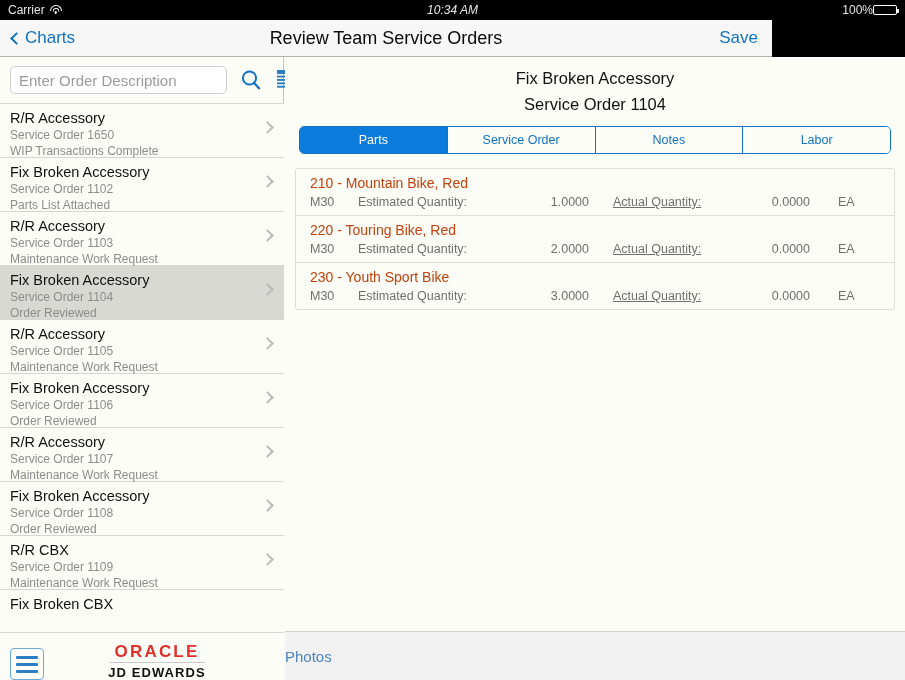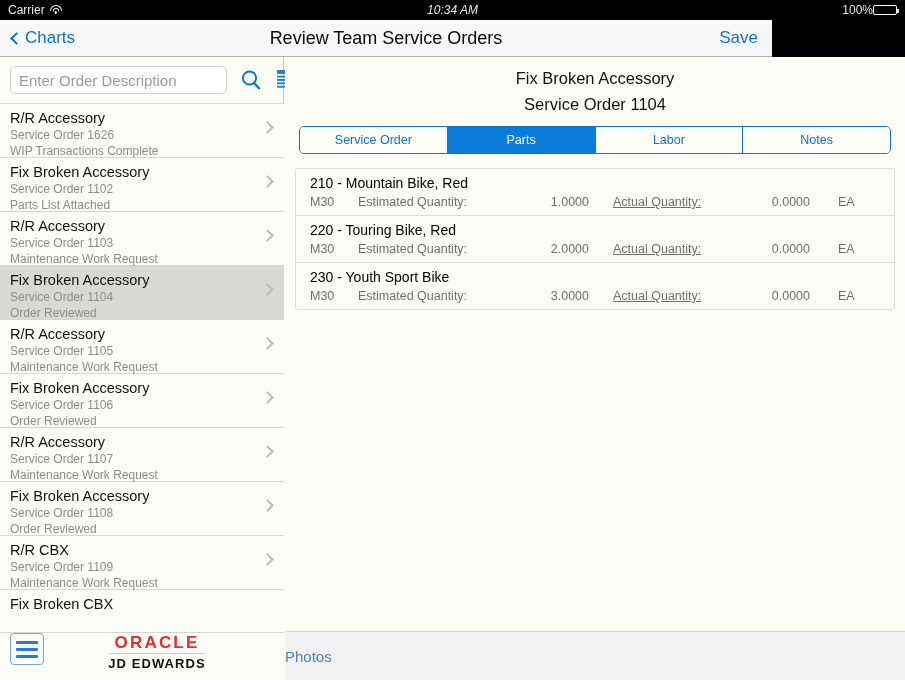--- a/index.html
+++ b/index.html
@@ -131,21 +131,21 @@
     border-right: 2px solid #b9b9b9; border-top: 2px solid #b9b9b9;
     transform: rotate(45deg);
   }
 
   
   .master-footer {
     position: absolute; bottom: 0; left: 0;
     width: 284px; height: 48px;
     background: #fdfdf7;
     border-top: 1px solid #d6d6d2;
-    display: flex; align-items: flex-start;
+    display: flex; align-items: flex-end;
   }
   .hamburger {
     margin-left: 10px;
     width: 34px; height: 32px;
     border: 1px solid #6fa8d6; border-radius: 4px;
     background: #fdfdf7;
     display: flex; flex-direction: column; justify-content: center; align-items: center;
     gap: 4px; cursor: pointer;
   }
   .hamburger span { display: block; width: 22px; height: 3px; background: #2d7dc4; border-radius: 1px; }
@@ -196,21 +196,21 @@
     border-radius: 3px;
     background: #fdfdf7;
     overflow: hidden;
   }
   .part-row {
     padding: 5px 0 4px 0;
     border-bottom: 1px solid #dcdcd8;
     cursor: pointer;
   }
   .part-row:last-child { border-bottom: none; }
-  .part-name { font-size: 14px; color: #000000; padding-left: 14px; line-height: 19px; }
+  .part-name { font-size: 14px; color: #c2410c; padding-left: 14px; line-height: 19px; }
   .part-cols {
     display: flex; align-items: center;
     font-size: 12.5px; color: #6f6f6f; line-height: 18px;
   }
   .c-um   { width: 62px; padding-left: 14px; }
   .c-elab { width: 146px; }
   .c-eval { width: 85px; text-align: right; }
   .c-alab { width: 136px; padding-left: 24px; text-decoration: underline; }
   .c-aval { width: 85px; text-align: right; }
   .c-uom  { padding-left: 28px; }
@@ -274,21 +274,21 @@
             <rect x="2" y="14.4" width="10" height="1.9" fill="#2d7dc4"></rect>
             <rect x="2" y="17.8" width="8" height="1.9" fill="#2d7dc4"></rect>
             <path d="M12 11 L23 11 L18.6 16.2 L18.6 22 L16.4 20.2 L16.4 16.2 Z" fill="#1d6fbf" stroke="#fff" stroke-width="0.9"></path>
           </svg>
         </span>
       </div>
 
       <div class="list">
         <div class="list-item">
           <div class="li-title">R/R Accessory</div>
-          <div class="li-sub">Service Order 1626</div>
+          <div class="li-sub">Service Order 1650</div>
           <div class="li-sub">WIP Transactions Complete</div>
           <span class="li-chev"></span>
         </div>
         <div class="list-item">
           <div class="li-title">Fix Broken Accessory</div>
           <div class="li-sub">Service Order 1102</div>
           <div class="li-sub">Parts List Attached</div>
           <span class="li-chev"></span>
         </div>
         <div class="list-item">
@@ -352,24 +352,24 @@
       </div>
     </div>
 
     <div class="detail">
       <div class="detail-head">
         <div class="detail-title">Fix Broken Accessory</div>
         <div class="detail-sub">Service Order 1104</div>
       </div>
 
       <div class="segmented">
+        <div class="seg active">Parts</div>
         <div class="seg">Service Order</div>
-        <div class="seg active">Parts</div>
+        <div class="seg">Notes</div>
         <div class="seg">Labor</div>
-        <div class="seg">Notes</div>
       </div>
 
       <div class="parts-table">
         <div class="part-row">
           <div class="part-name">210 - Mountain Bike, Red</div>
           <div class="part-cols">
             <span class="c-um">M30</span>
             <span class="c-elab">Estimated Quantity:</span>
             <span class="c-eval">1.0000</span>
             <span class="c-alab">Actual Quantity:</span>

